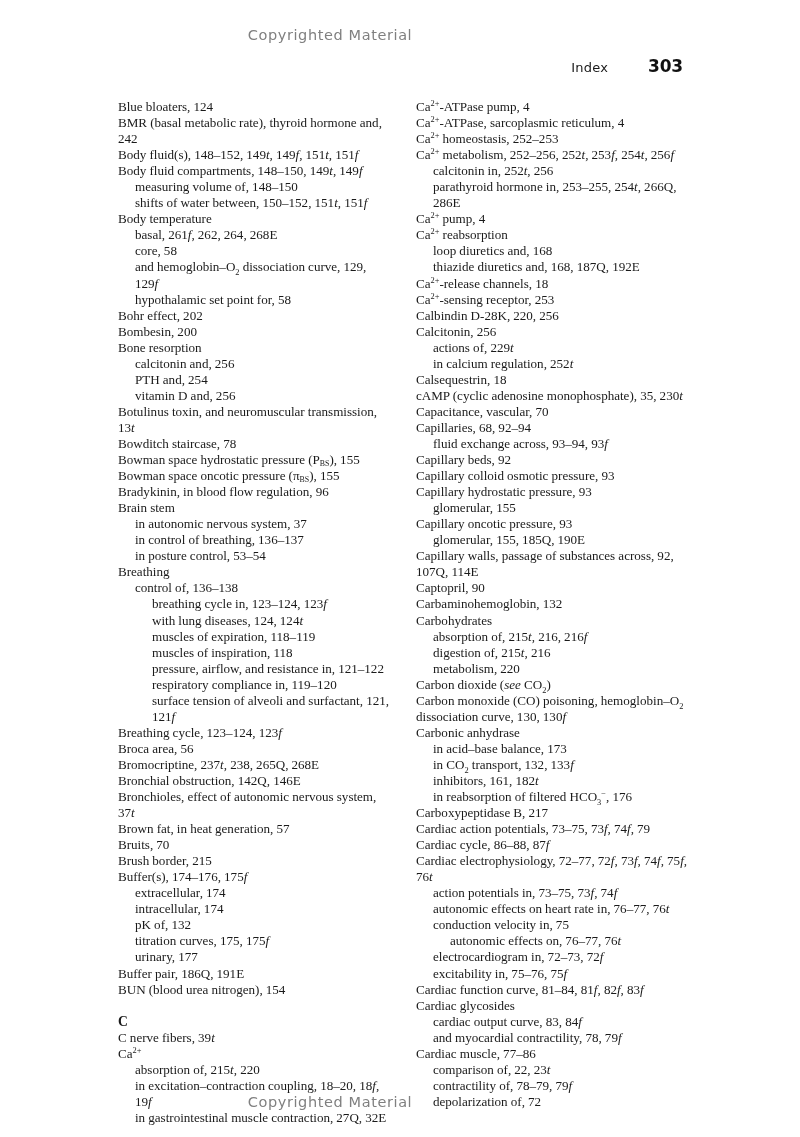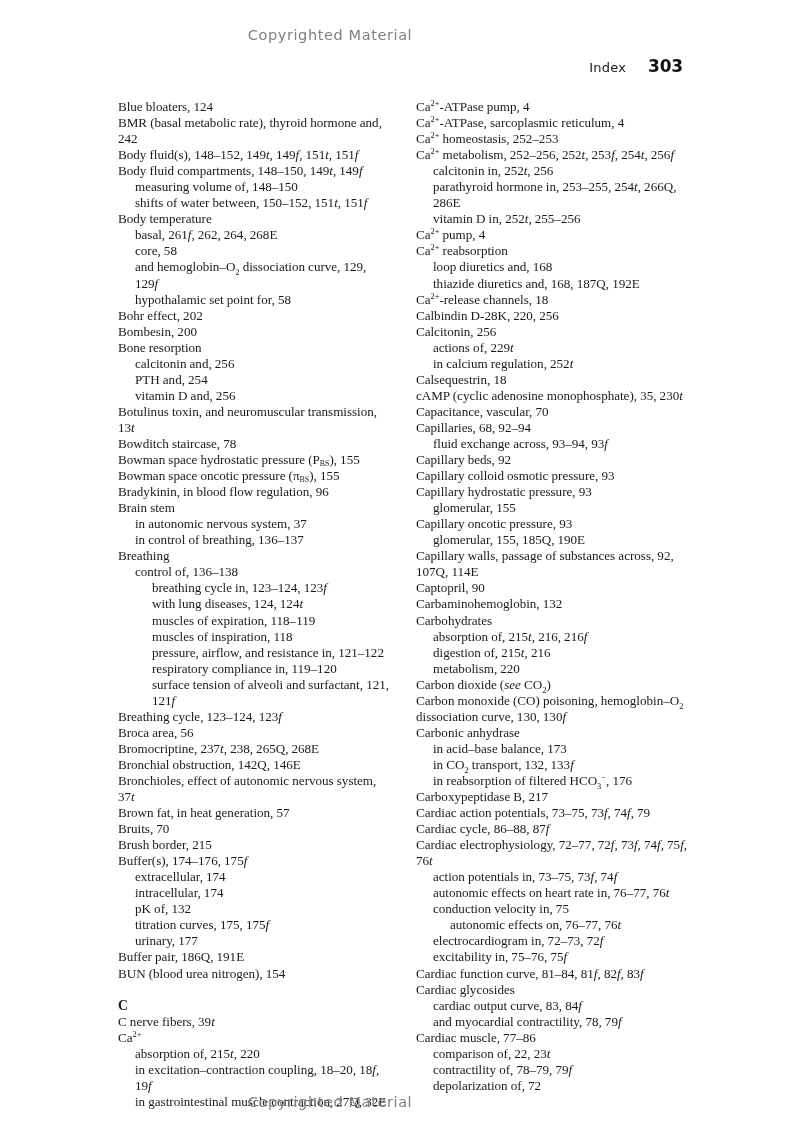--- a/index.html
+++ b/index.html
@@ -47,21 +47,21 @@
   }
   .rh-label {
     font-size: 13px;
     color: #1a1a1a;
     letter-spacing: 0.2px;
   }
   .rh-pagenum {
     font-size: 17px;
     font-weight: bold;
     color: #111111;
-    margin-left: 22px;
+    margin-left: 40px;
     letter-spacing: -0.2px;
   }
 
   
   .index-body {
     position: absolute;
     top: 99px;
     left: 118px;
     width: 570px;
     display: flex;
@@ -144,20 +144,21 @@
         <div class="entry lvl1">PTH and, 254</div>
         <div class="entry lvl1">vitamin D and, 256</div>
         <div class="entry lvl0">Botulinus toxin, and neuromuscular transmission, 13<i>t</i></div>
         <div class="entry lvl0">Bowditch staircase, 78</div>
         <div class="entry lvl0">Bowman space hydrostatic pressure (P<span class="smallcapsub">BS</span>), 155</div>
         <div class="entry lvl0">Bowman space oncotic pressure (π<span class="smallcapsub">BS</span>), 155</div>
         <div class="entry lvl0">Bradykinin, in blood flow regulation, 96</div>
         <div class="entry lvl0">Brain stem</div>
         <div class="entry lvl1">in autonomic nervous system, 37</div>
         <div class="entry lvl1">in control of breathing, 136–137</div>
+        <div class="entry lvl1">in posture control, 53–54</div>
         <div class="entry lvl0">Breathing</div>
         <div class="entry lvl1">control of, 136–138</div>
         <div class="entry lvl2">breathing cycle in, 123–124, 123<i>f</i></div>
         <div class="entry lvl2">with lung diseases, 124, 124<i>t</i></div>
         <div class="entry lvl2">muscles of expiration, 118–119</div>
         <div class="entry lvl2">muscles of inspiration, 118</div>
         <div class="entry lvl2">pressure, airflow, and resistance in, 121–122</div>
         <div class="entry lvl2">respiratory compliance in, 119–120</div>
         <div class="entry lvl2">surface tension of alveoli and surfactant, 121, 121<i>f</i></div>
         <div class="entry lvl0">Breathing cycle, 123–124, 123<i>f</i></div>
@@ -183,26 +184,26 @@
         <div class="entry lvl1">in excitation–contraction coupling, 18–20, 18<i>f</i>, 19<i>f</i></div>
         <div class="entry lvl1">in gastrointestinal muscle contraction, 27Q, 32E</div>
       </div>
     <div class="col" id="col-right">
         <div class="entry lvl0">Ca<sup>2+</sup>-ATPase pump, 4</div>
         <div class="entry lvl0">Ca<sup>2+</sup>-ATPase, sarcoplasmic reticulum, 4</div>
         <div class="entry lvl0">Ca<sup>2+</sup> homeostasis, 252–253</div>
         <div class="entry lvl0">Ca<sup>2+</sup> metabolism, 252–256, 252<i>t</i>, 253<i>f</i>, 254<i>t</i>, 256<i>f</i></div>
         <div class="entry lvl1">calcitonin in, 252<i>t</i>, 256</div>
         <div class="entry lvl1">parathyroid hormone in, 253–255, 254<i>t</i>, 266Q, 286E</div>
-        <div class="entry lvl1">vitamin D in, 252<i>t</i>, 255–256</div>
         <div class="entry lvl0">Ca<sup>2+</sup> pump, 4</div>
         <div class="entry lvl0">Ca<sup>2+</sup> reabsorption</div>
         <div class="entry lvl1">loop diuretics and, 168</div>
         <div class="entry lvl1">thiazide diuretics and, 168, 187Q, 192E</div>
         <div class="entry lvl0">Ca<sup>2+</sup>-release channels, 18</div>
+        <div class="entry lvl0">Ca<sup>2+</sup>-sensing receptor, 253</div>
         <div class="entry lvl0">Calbindin D-28K, 220, 256</div>
         <div class="entry lvl0">Calcitonin, 256</div>
         <div class="entry lvl1">actions of, 229<i>t</i></div>
         <div class="entry lvl1">in calcium regulation, 252<i>t</i></div>
         <div class="entry lvl0">Calsequestrin, 18</div>
         <div class="entry lvl0">cAMP (cyclic adenosine monophosphate), 35, 230<i>t</i></div>
         <div class="entry lvl0">Capacitance, vascular, 70</div>
         <div class="entry lvl0">Capillaries, 68, 92–94</div>
         <div class="entry lvl1">fluid exchange across, 93–94, 93<i>f</i></div>
         <div class="entry lvl0">Capillary beds, 92</div>
@@ -216,20 +217,21 @@
         <div class="entry lvl0">Carbaminohemoglobin, 132</div>
         <div class="entry lvl0">Carbohydrates</div>
         <div class="entry lvl1">absorption of, 215<i>t</i>, 216, 216<i>f</i></div>
         <div class="entry lvl1">digestion of, 215<i>t</i>, 216</div>
         <div class="entry lvl1">metabolism, 220</div>
         <div class="entry lvl0">Carbon dioxide (<i>see</i> CO<sub>2</sub>)</div>
         <div class="entry lvl0">Carbon monoxide (CO) poisoning, hemoglobin–O<sub>2</sub> dissociation curve, 130, 130<i>f</i></div>
         <div class="entry lvl0">Carbonic anhydrase</div>
         <div class="entry lvl1">in acid–base balance, 173</div>
         <div class="entry lvl1">in CO<sub>2</sub> transport, 132, 133<i>f</i></div>
+        <div class="entry lvl1">inhibitors, 161, 182<i>t</i></div>
         <div class="entry lvl1">in reabsorption of filtered HCO<sub>3</sub><sup>−</sup>, 176</div>
         <div class="entry lvl0">Carboxypeptidase B, 217</div>
         <div class="entry lvl0">Cardiac action potentials, 73–75, 73<i>f</i>, 74<i>f</i>, 79</div>
         <div class="entry lvl0">Cardiac cycle, 86–88, 87<i>f</i></div>
         <div class="entry lvl0">Cardiac electrophysiology, 72–77, 72<i>f</i>, 73<i>f</i>, 74<i>f</i>, 75<i>f</i>, 76<i>t</i></div>
         <div class="entry lvl1">action potentials in, 73–75, 73<i>f</i>, 74<i>f</i></div>
         <div class="entry lvl1">autonomic effects on heart rate in, 76–77, 76<i>t</i></div>
         <div class="entry lvl1">conduction velocity in, 75</div>
         <div class="entry lvl2">autonomic effects on, 76–77, 76<i>t</i></div>
         <div class="entry lvl1">electrocardiogram in, 72–73, 72<i>f</i></div>

